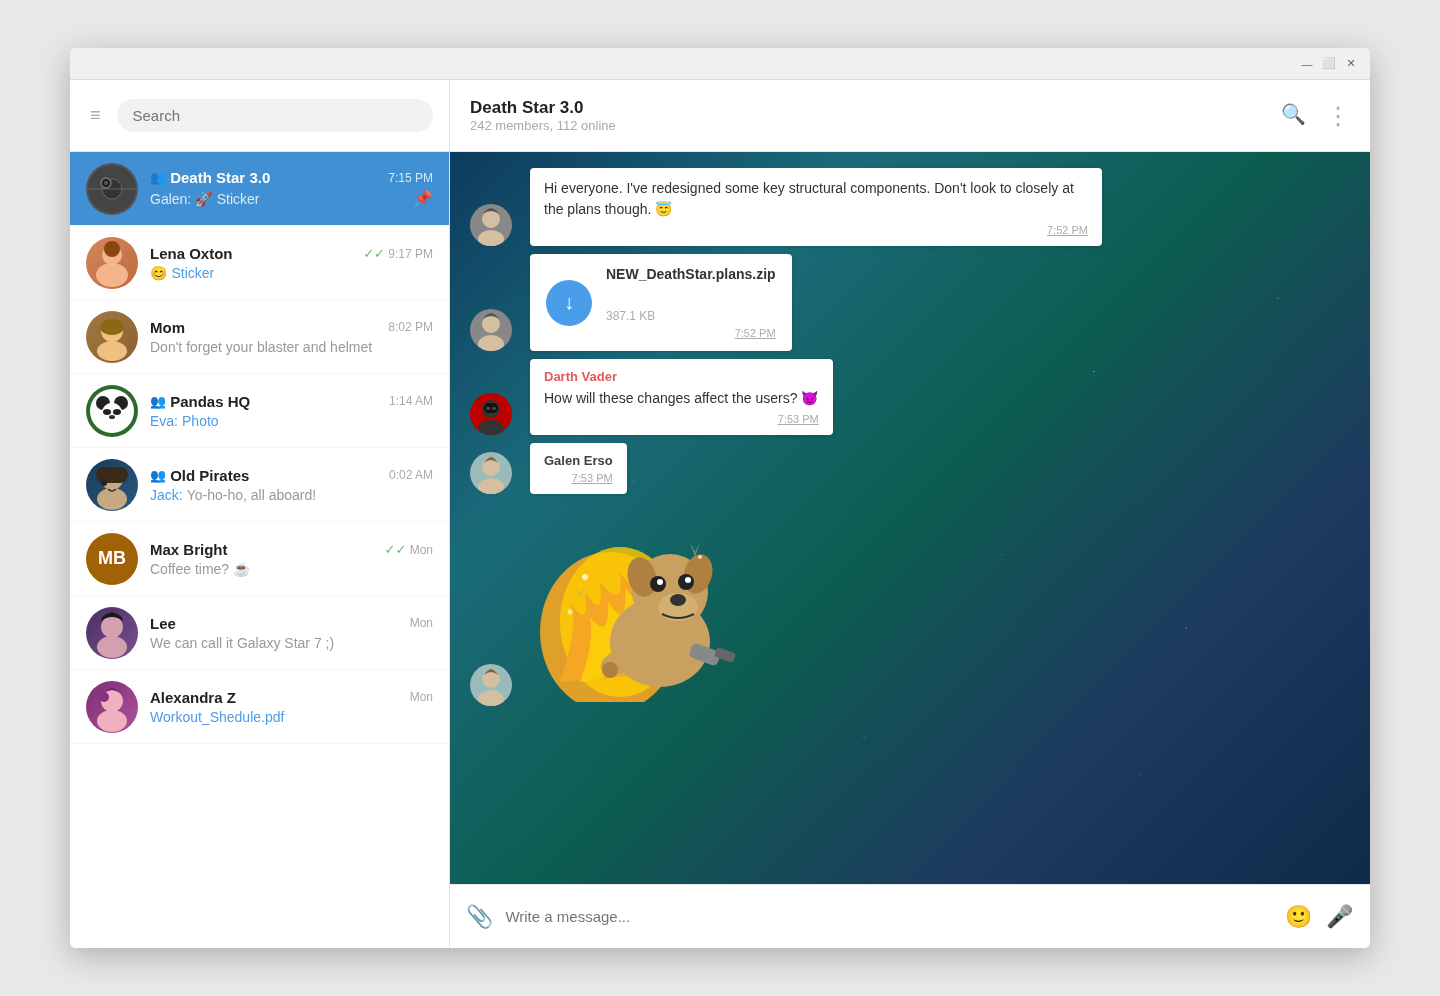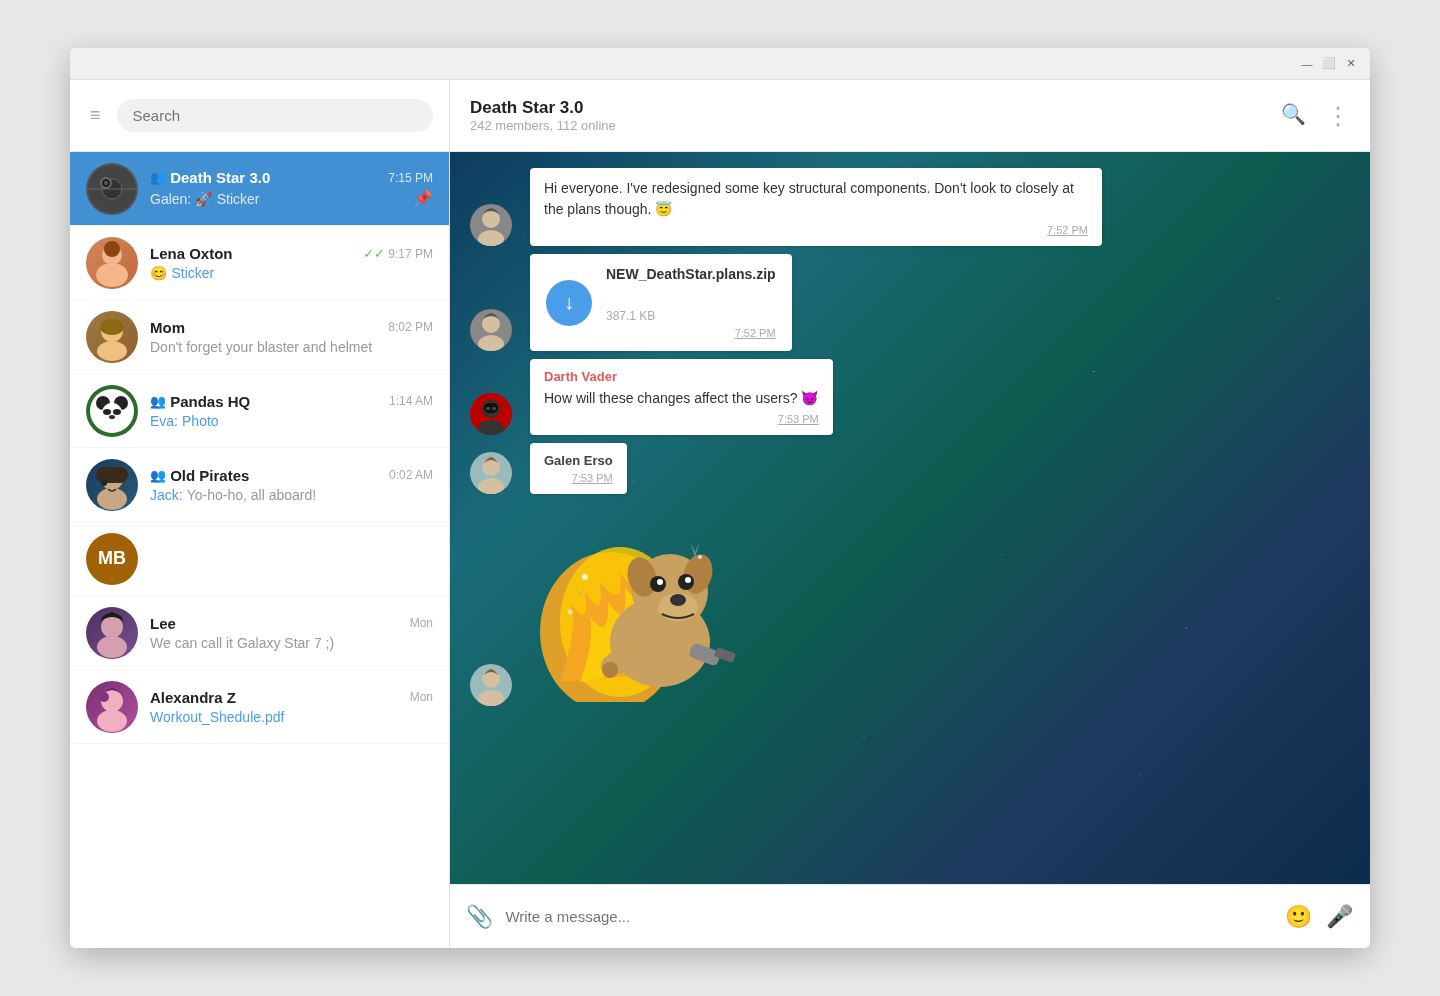--- a/index.html
+++ b/index.html
@@ -553,20 +553,34 @@
               <span class="preview-sender" style="color:#4a9de8;">Jack:</span>
               <span>Yo-ho-ho, all aboard!</span>
             </div>
           </div>
         </div>
 
         <div class="chat-item">
           <div class="avatar avatar-mb">
             <span>MB</span>
           </div>
+          <div class="chat-info">
+            <div class="chat-name-row">
+              <div class="chat-name">
+                <span>Max Bright</span>
+              </div>
+              <span class="chat-time">
+                <span class="check-icon">✓✓</span>
+                <span>Mon</span>
+              </span>
+            </div>
+            <div class="chat-preview">
+              <span>Coffee time? ☕</span>
+            </div>
+          </div>
         </div>
 
         <div class="chat-item">
           <div class="avatar" style="background: linear-gradient(135deg, #4a3060, #7a5090);">
             <svg width="52" height="52" viewBox="0 0 52 52">
               <circle cx="26" cy="20" r="11" fill="#d4a0b0"></circle>
               <ellipse cx="26" cy="40" rx="15" ry="11" fill="#d4a0b0"></ellipse>
               <path d="M15 14 Q26 6 37 14 Q37 8 26 5 Q15 8 15 14Z" fill="#1a1a1a"></path>
             </svg>
           </div>

